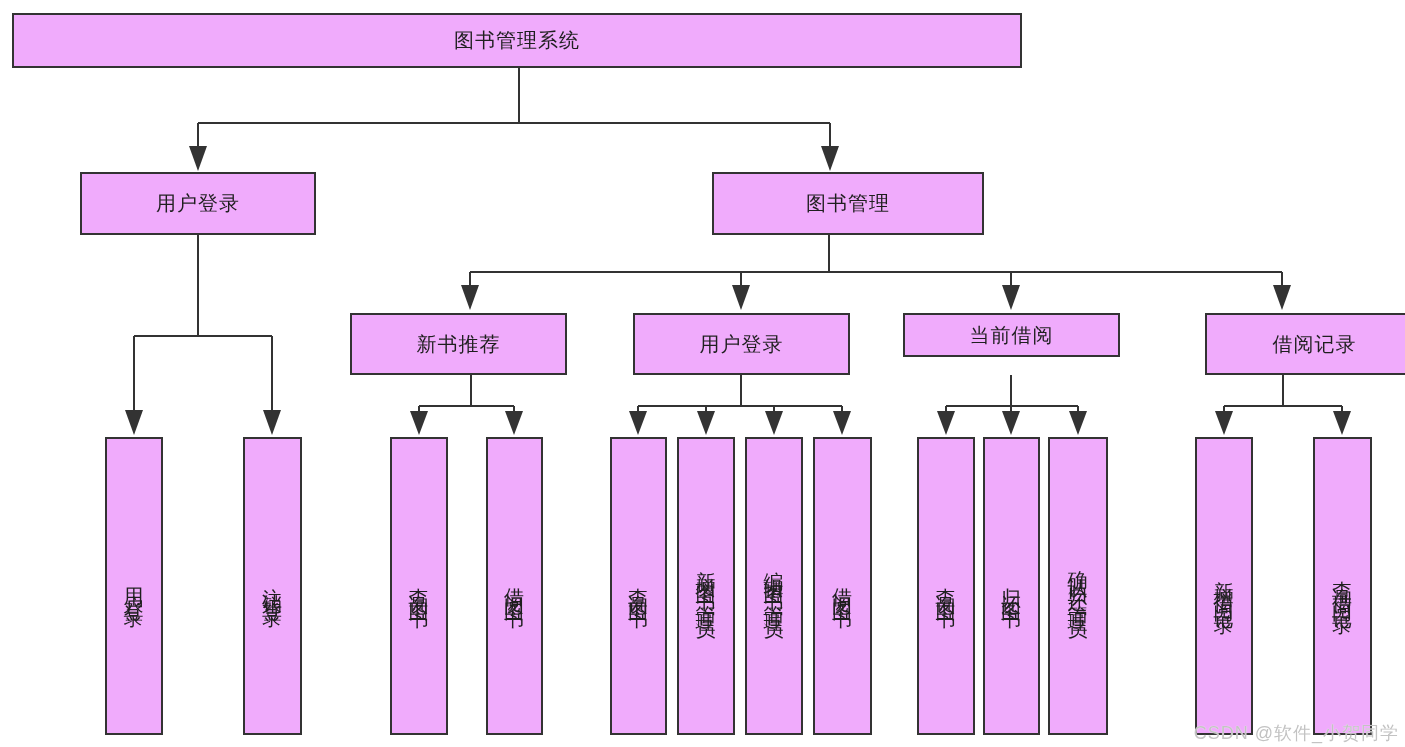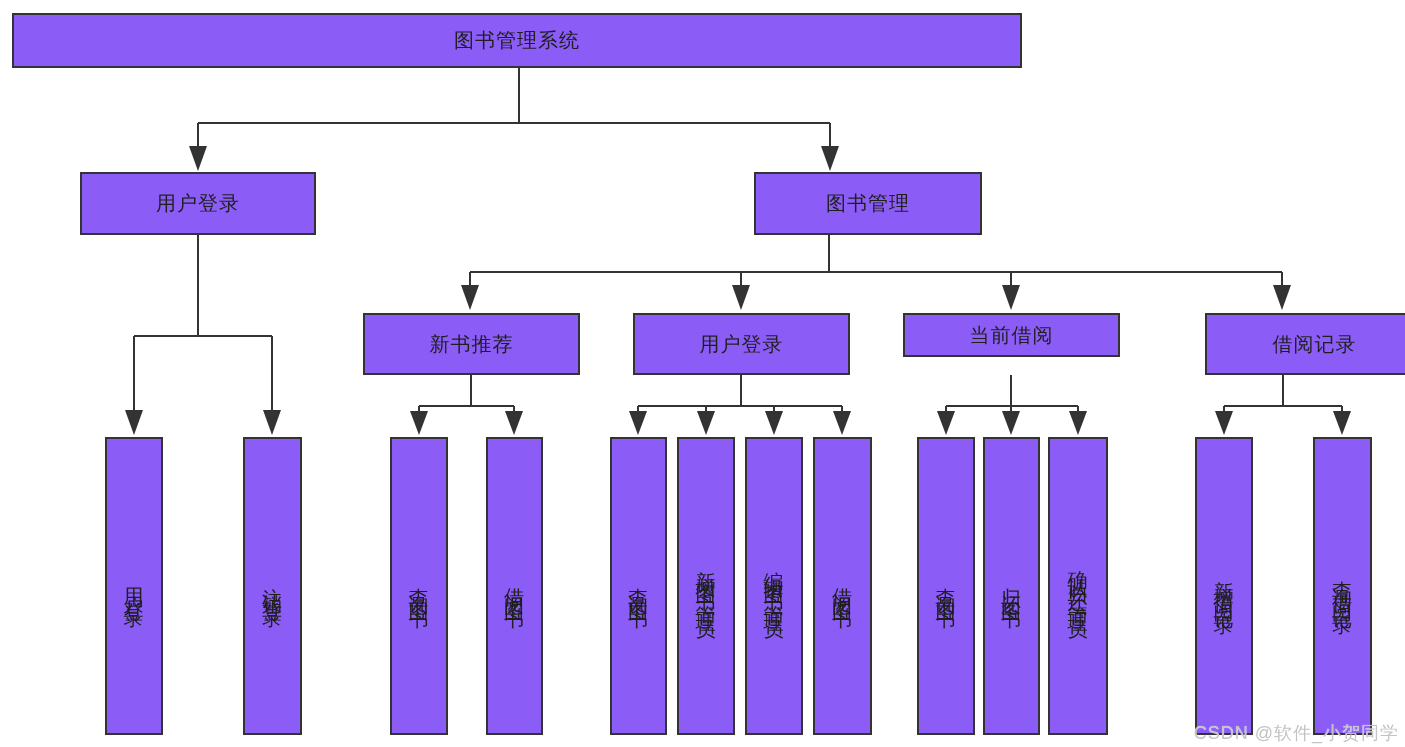--- a/index.html
+++ b/index.html
@@ -8,21 +8,21 @@
     width:1405px;height:747px;
     background:#ffffff;
     font-family:"Liberation Sans", sans-serif;
     overflow:hidden;
   }
   #wires{position:absolute;left:0;top:0;z-index:0;}
   .node{
     position:absolute;
     box-sizing:border-box;
     border:2px solid #333333;
-    background:#8b5cf6;
+    background:#f0abfc;
     display:flex;
     align-items:center;
     justify-content:center;
     color:#1f1f1f;
     z-index:1;
   }
   .node.h{font-size:20px;letter-spacing:1px;}
   .node.v{
     font-size:20px;
     writing-mode:vertical-rl;
@@ -111,25 +111,25 @@
   </g>
 </svg>
 
 <div class="node h" style="left:12px;top:13px;width:1010px;height:55px">
   <span>图书管理系统</span>
 </div>
 
 <div class="node h" style="left:80px;top:172px;width:236px;height:63px">
   <span>用户登录</span>
 </div>
-<div class="node h" style="left:754px;top:172px;width:228px;height:63px">
+<div class="node h" style="left:712px;top:172px;width:272px;height:63px">
   <span>图书管理</span>
 </div>
 
-<div class="node h" style="left:363px;top:313px;width:217px;height:62px">
+<div class="node h" style="left:350px;top:313px;width:217px;height:62px">
   <span>新书推荐</span>
 </div>
 <div class="node h" style="left:633px;top:313px;width:217px;height:62px">
   <span>用户登录</span>
 </div>
 <div class="node h" style="left:903px;top:313px;width:217px;height:44px">
   <span>当前借阅</span>
 </div>
 <div class="node h" style="left:1205px;top:313px;width:219px;height:62px">
   <span>借阅记录</span>

